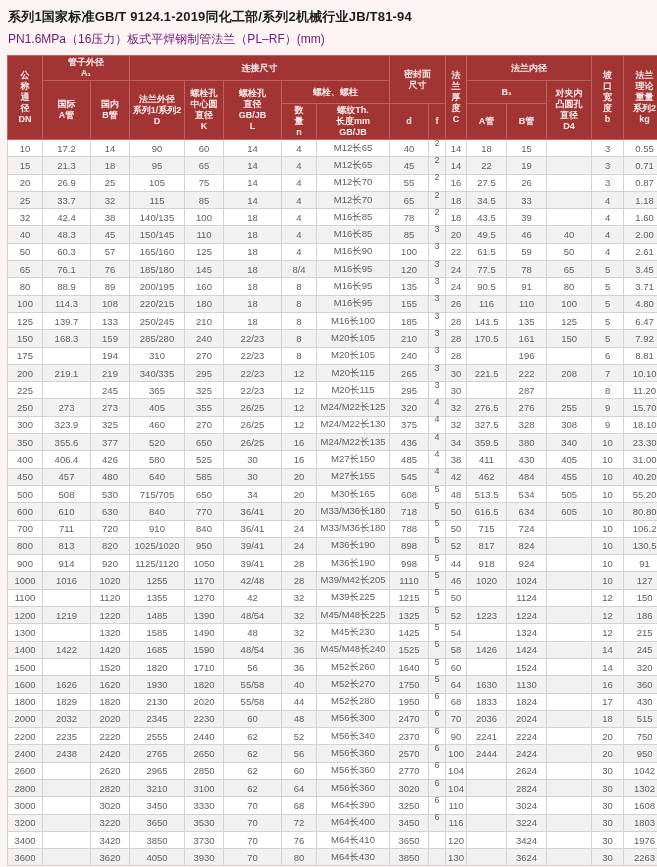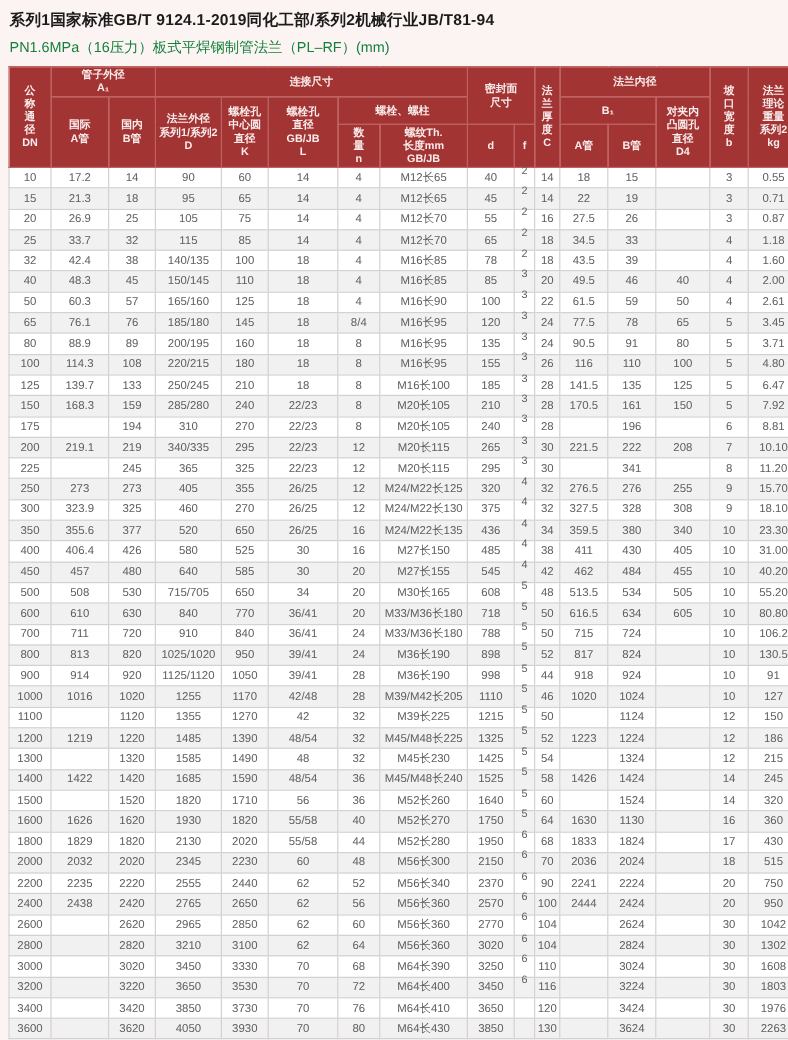--- a/index.html
+++ b/index.html
@@ -10,21 +10,21 @@
     color:#222;
     overflow:hidden;
   }
   .page{padding:5px 5px 16px 5px;}
   .doc-title{
     font-size:13px;font-weight:bold;color:#1b1b1b;
     margin:3px 0 0 3px;line-height:18px;
     letter-spacing:0.2px;
   }
   .doc-subtitle{
-    font-size:12px;color:#15803d;
+    font-size:12px;color:#701a75;
     margin:5px 0 8px 3px;line-height:16px;
   }
   table.spec{
     table-layout:fixed;
     width:648px;
     border-collapse:collapse;
     margin-left:2px;
     background:#fff;
   }
   table.spec th{
@@ -415,21 +415,21 @@
           <td>245</td>
           <td>365</td>
           <td>325</td>
           <td>22/23</td>
           <td>12</td>
           <td>M20长115</td>
           <td>295</td>
           <td class="f-cell"><span class="f-val">3</span></td>
           <td>30</td>
           <td></td>
-          <td>341</td>
+          <td>287</td>
           <td></td>
           <td>8</td>
           <td>11.20</td>
         </tr>
         <tr>
           <td>250</td>
           <td>273</td>
           <td>273</td>
           <td>405</td>
           <td>355</td>
@@ -753,21 +753,21 @@
         </tr>
         <tr>
           <td>2000</td>
           <td>2032</td>
           <td>2020</td>
           <td>2345</td>
           <td>2230</td>
           <td>60</td>
           <td>48</td>
           <td>M56长300</td>
-          <td>2150</td>
+          <td>2470</td>
           <td class="f-cell"><span class="f-val">6</span></td>
           <td>70</td>
           <td>2036</td>
           <td>2024</td>
           <td></td>
           <td>18</td>
           <td>515</td>
         </tr>
         <tr>
           <td>2200</td>

